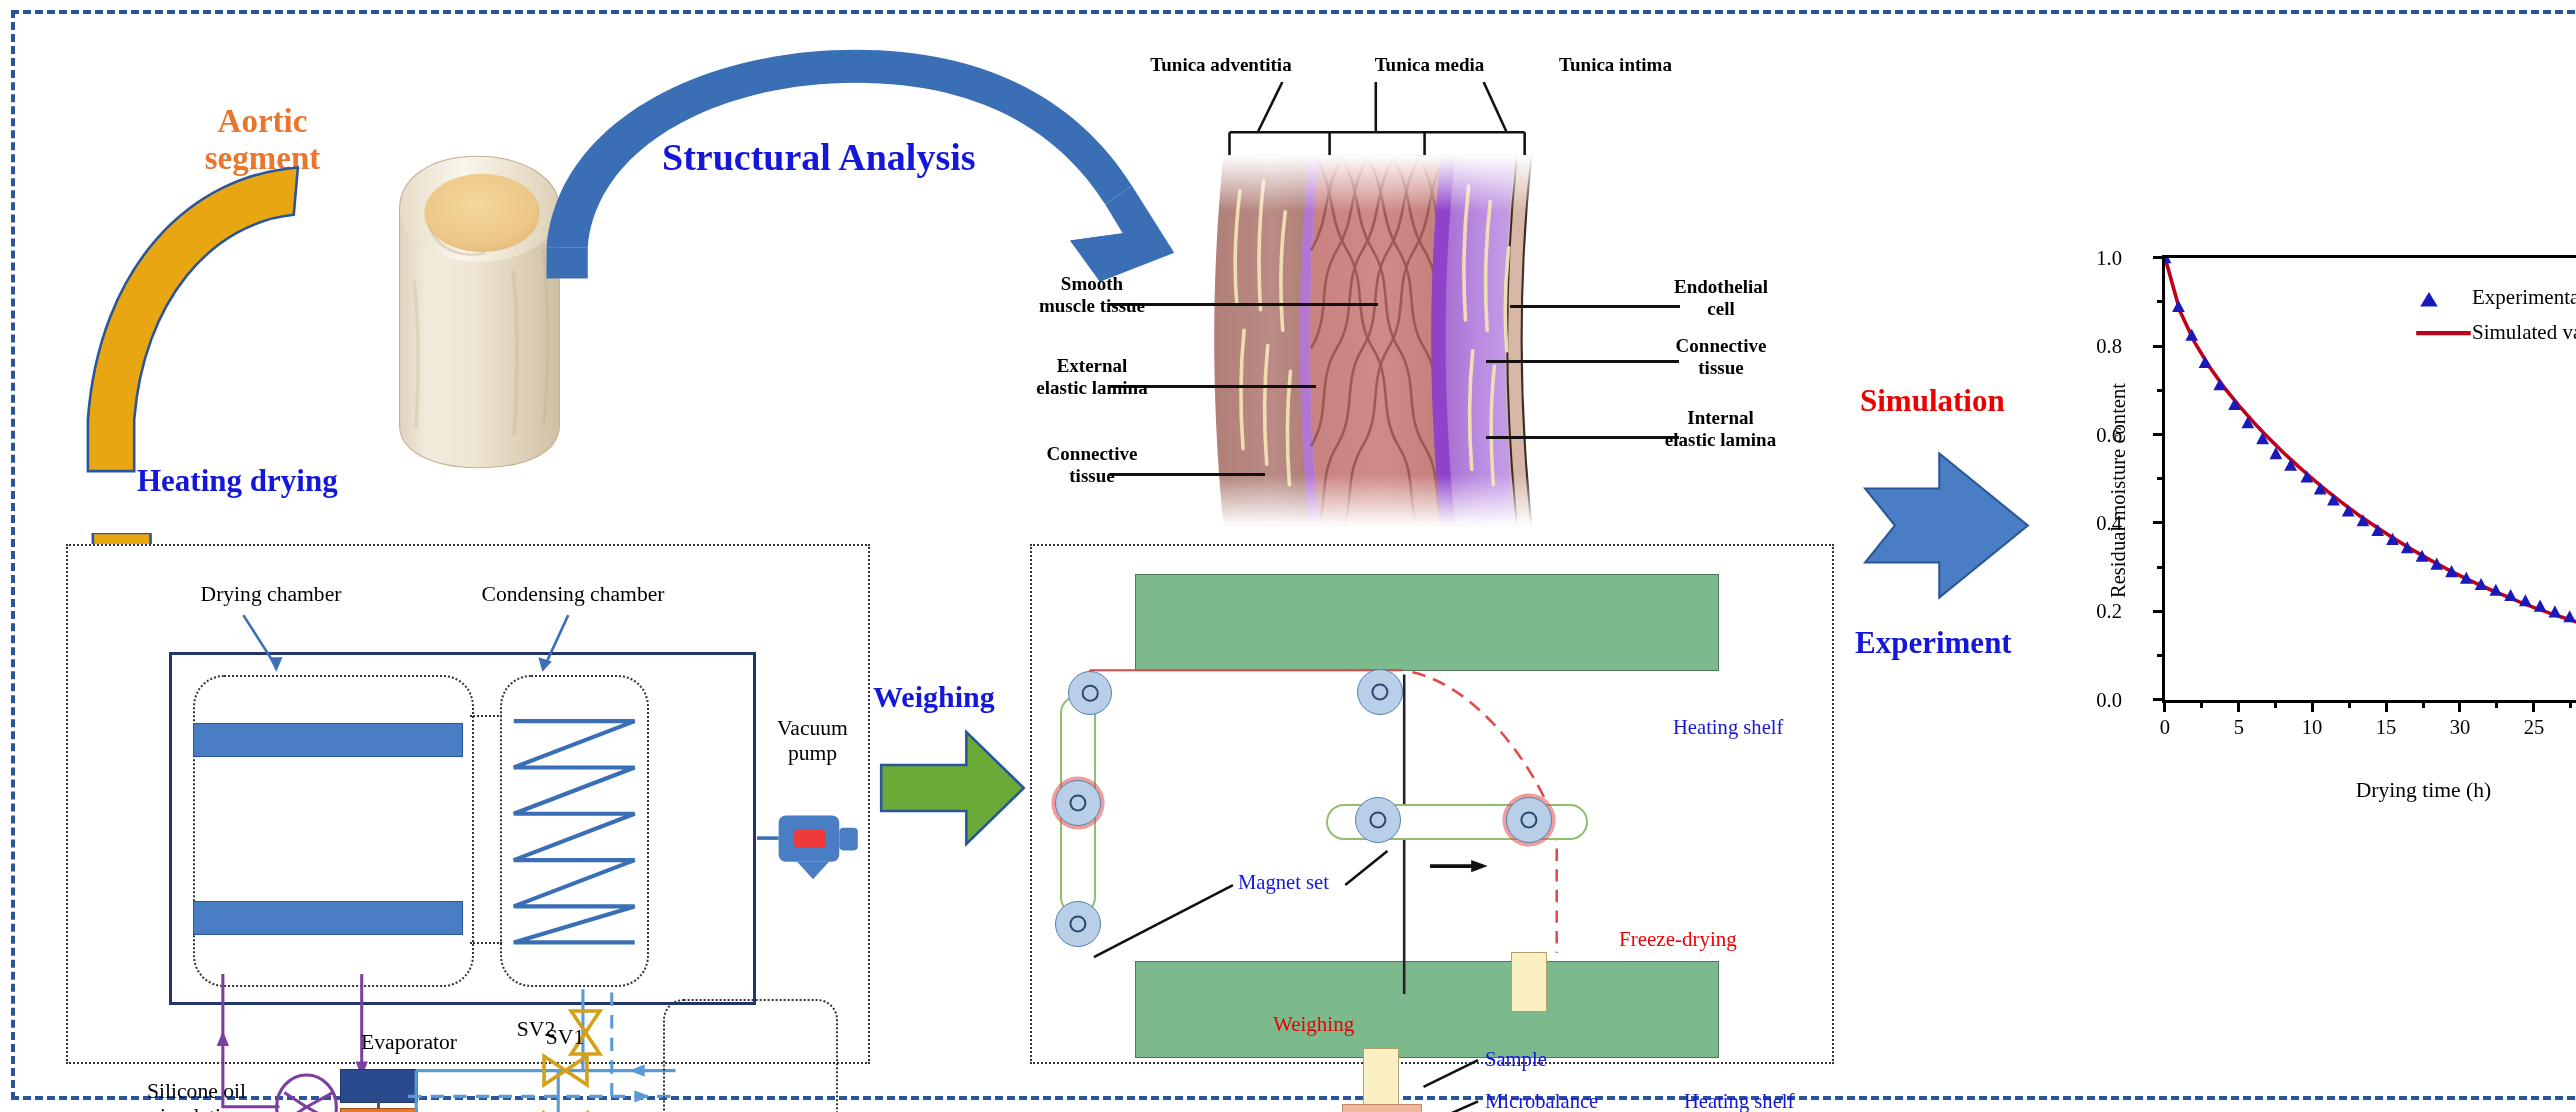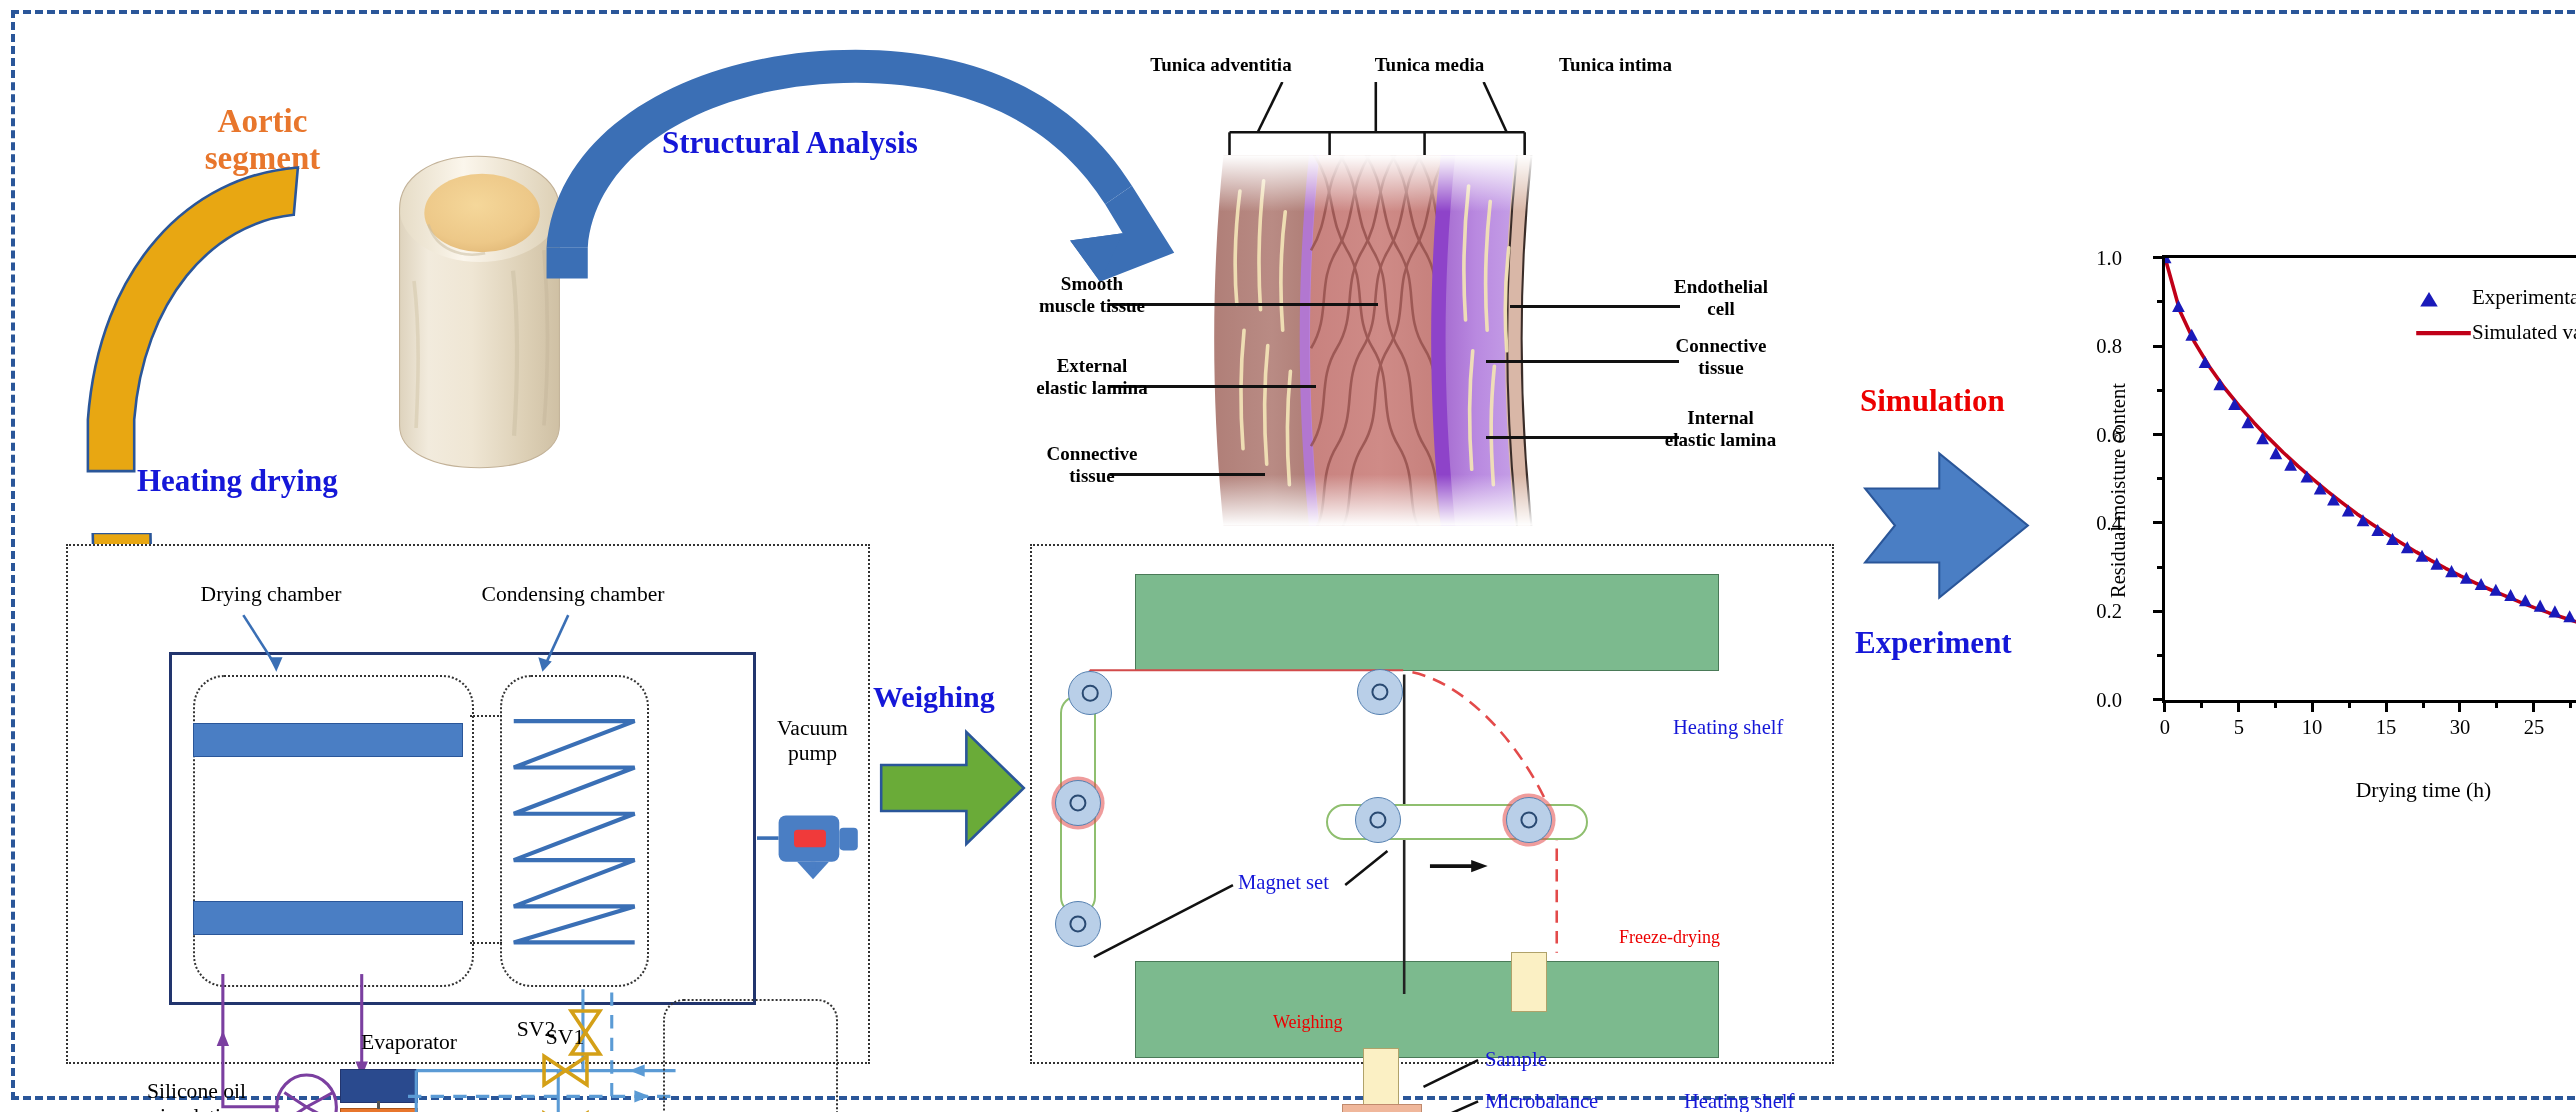--- a/index.html
+++ b/index.html
@@ -17,21 +17,21 @@
 
   
   #aortic-label{left:170px;top:103px;width:185px;text-align:center;
     font-size:33px;font-weight:bold;color:#e8762c;font-family:"Liberation Serif",serif;}
 
   
   #freeze-drying-label{left:137px;top:464px;font-size:31px;font-weight:bold;
     color:#1517d8;font-family:"Liberation Serif",serif;}
 
   
-  #structural-analysis-label{left:662px;top:126px;font-size:31px;font-weight:bold;
+  #structural-analysis-label{left:662px;top:136px;font-size:38px;font-weight:bold;
     color:#1517d8;font-family:"Liberation Serif",serif;text-align:center;}
 
   
   #simulation-label{left:1860px;top:384px;font-size:31px;font-weight:bold;
     color:#ec0000;font-family:"Liberation Serif",serif;}
   #experiment-label{left:1855px;top:626px;font-size:31px;font-weight:bold;
     color:#1517d8;font-family:"Liberation Serif",serif;}
 
   
   #weighing-arrow-label{left:873px;top:680px;font-size:30px;font-weight:bold;
@@ -61,21 +61,21 @@
   
   #wg-panel{left:1030px;top:544px;width:804px;height:520px;
     border:2.6px dotted #333;box-sizing:border-box;background:#fff;}
   .hshelf{position:absolute;background:#7cba8e;border:1.5px solid #4a7a58;}
   .pulley{position:absolute;border-radius:50%;background:#b9cfe8;border:1.5px solid #5580b0;}
   .pulley::after{content:"";position:absolute;left:50%;top:50%;width:30%;height:30%;
     transform:translate(-50%,-50%);border-radius:50%;border:2.1px solid #2a4a72;}
   .railrod{position:absolute;border:2.1px solid #8fbf6f;border-radius:20.6px;background:#fff;}
   .wglabel{position:absolute;font-size:20.6px;color:#1517d8;font-family:"Liberation Serif",serif;
     white-space:pre;}
-  .wglabel-red{position:absolute;font-size:18px;color:#ec0000;
+  .wglabel-red{position:absolute;font-size:21px;color:#ec0000;
     font-family:"Liberation Serif",serif;white-space:pre;}
 
   
   #chart-panel{left:2056px;top:216px;width:701px;height:649px;}
   #plotbox{position:absolute;left:106px;top:39px;width:523px;height:448px;
     border-left:3.1px solid #000;border-top:3.1px solid #000;border-right:3.1px solid #000;
     border-bottom:3.1px solid #000;box-sizing:border-box;background:#fff;}
   .ytick-lab{position:absolute;right:635px;font-size:20.6px;color:#000;
     font-family:"Liberation Serif",serif;transform:translateY(-50%);white-space:pre;}
   .xtick-lab{position:absolute;font-size:20.6px;color:#000;

